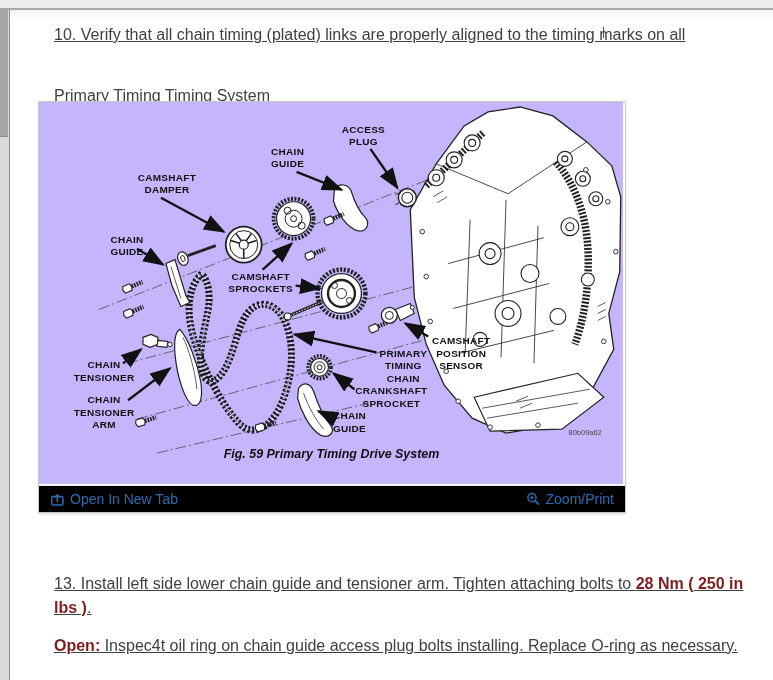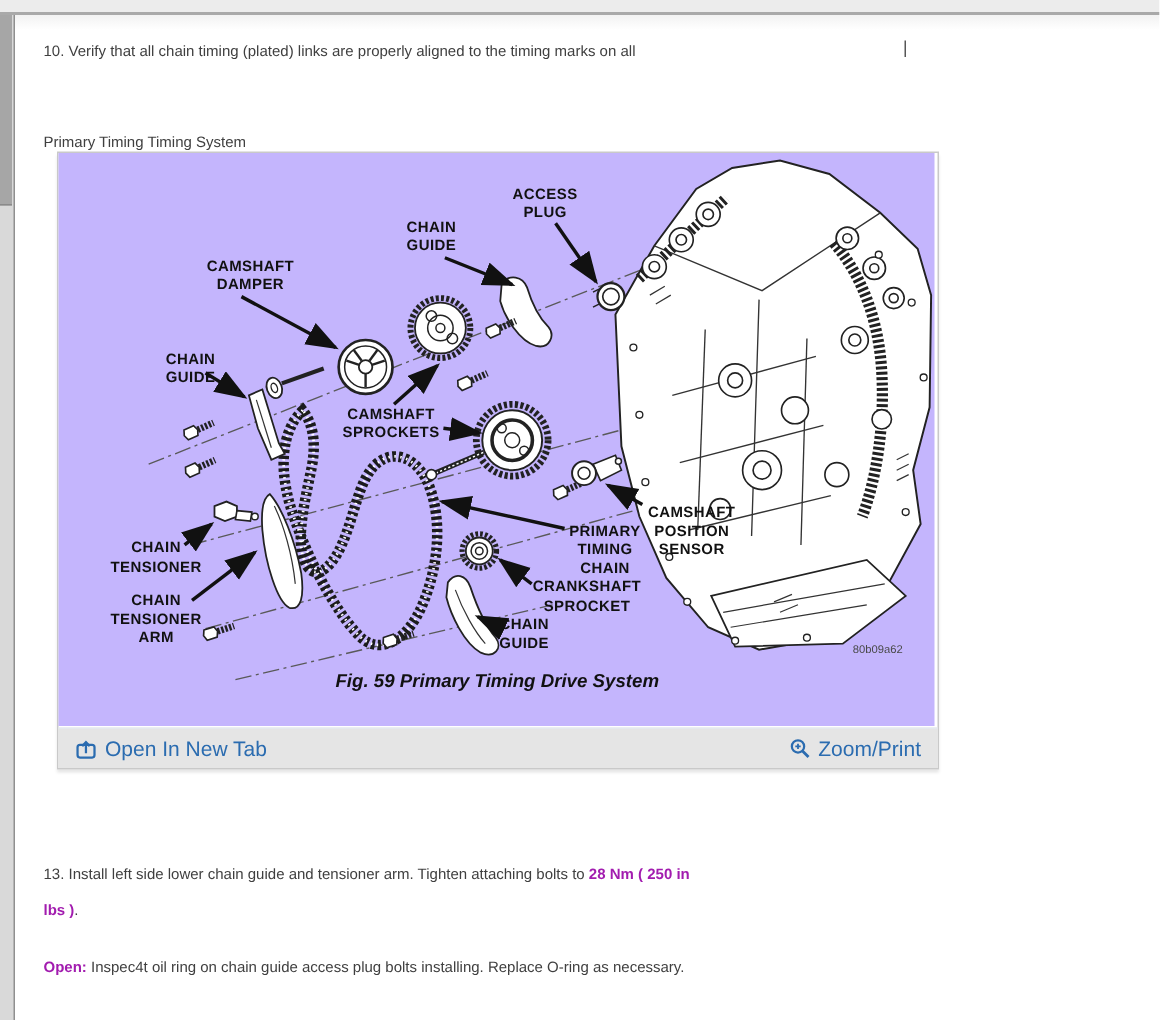--- a/index.html
+++ b/index.html
@@ -10,33 +10,33 @@
     color:#3f3f3f;
   }
   
   .topbar{position:absolute;left:0;top:0;width:773px;height:8px;background:#ececec;border-bottom:2px solid #a9a9a9;}
   .topfade{position:absolute;left:0;top:10px;width:773px;height:10px;background:linear-gradient(#f2f2f2,#ffffff);}
   .vscroll-track{position:absolute;left:0;top:10px;width:9px;height:670px;background:#d9d9d9;border-right:1px solid #8f8f8f;}
   .vscroll-thumb{position:absolute;left:0px;top:0px;width:8px;height:126px;background:#a6a6a6;border-bottom:1px solid #8a8a8a;}
   .caret-mark{position:absolute;left:603px;top:27px;width:1px;height:11px;background:#3a3a3a;opacity:.85;}
 
   
-  .para{position:absolute;left:29px;font-size:10px;line-height:23.5px;color:#3f3f3f;white-space:nowrap;}
+  .para{position:absolute;left:54px;font-size:16px;line-height:23.5px;color:#3f3f3f;white-space:nowrap;text-decoration:underline;}
   .para .ln{display:block;}
-  .b{font-weight:bold;color:#a21caf;}
+  .b{font-weight:bold;color:#7f1d1d;}
   #step10{top:23px;}
   #figtitle{top:84px;}
   #step11{top:572px;line-height:24px;}
   #note{top:634px;}
 
   
   .figure{position:absolute;left:38px;top:101px;width:586px;height:410px;background:#fff;
           border:1px solid #c9c9c9;box-shadow:0 2px 2px rgba(0,0,0,0.10);}
   .fig-canvas{position:absolute;left:0;top:0;width:584px;height:382px;background:#c4b5fd;}
-  .fig-footer{position:absolute;left:0;bottom:0;width:100%;height:27px;background:#e5e5e5;
+  .fig-footer{position:absolute;left:0;bottom:0;width:100%;height:27px;background:#000000;
               border-top:1px solid #e4e9ef;display:flex;align-items:center;justify-content:space-between;
               box-sizing:border-box;padding:0 11px;}
   .fig-link{display:flex;align-items:center;gap:5px;color:#2b6cb0;font-size:14px;text-decoration:none;cursor:pointer;}
   .fig-link svg{display:block;}
 
   
   svg text{font-family:"Liberation Sans","DejaVu Sans",sans-serif;}
   .dlabel{font-size:10px;font-weight:bold;fill:#111;letter-spacing:.3px;}
   .dcaption{font-size:12.5px;font-weight:bold;font-style:italic;fill:#111;}
   .dcode{font-size:7.5px;fill:#4a4a4a;}

